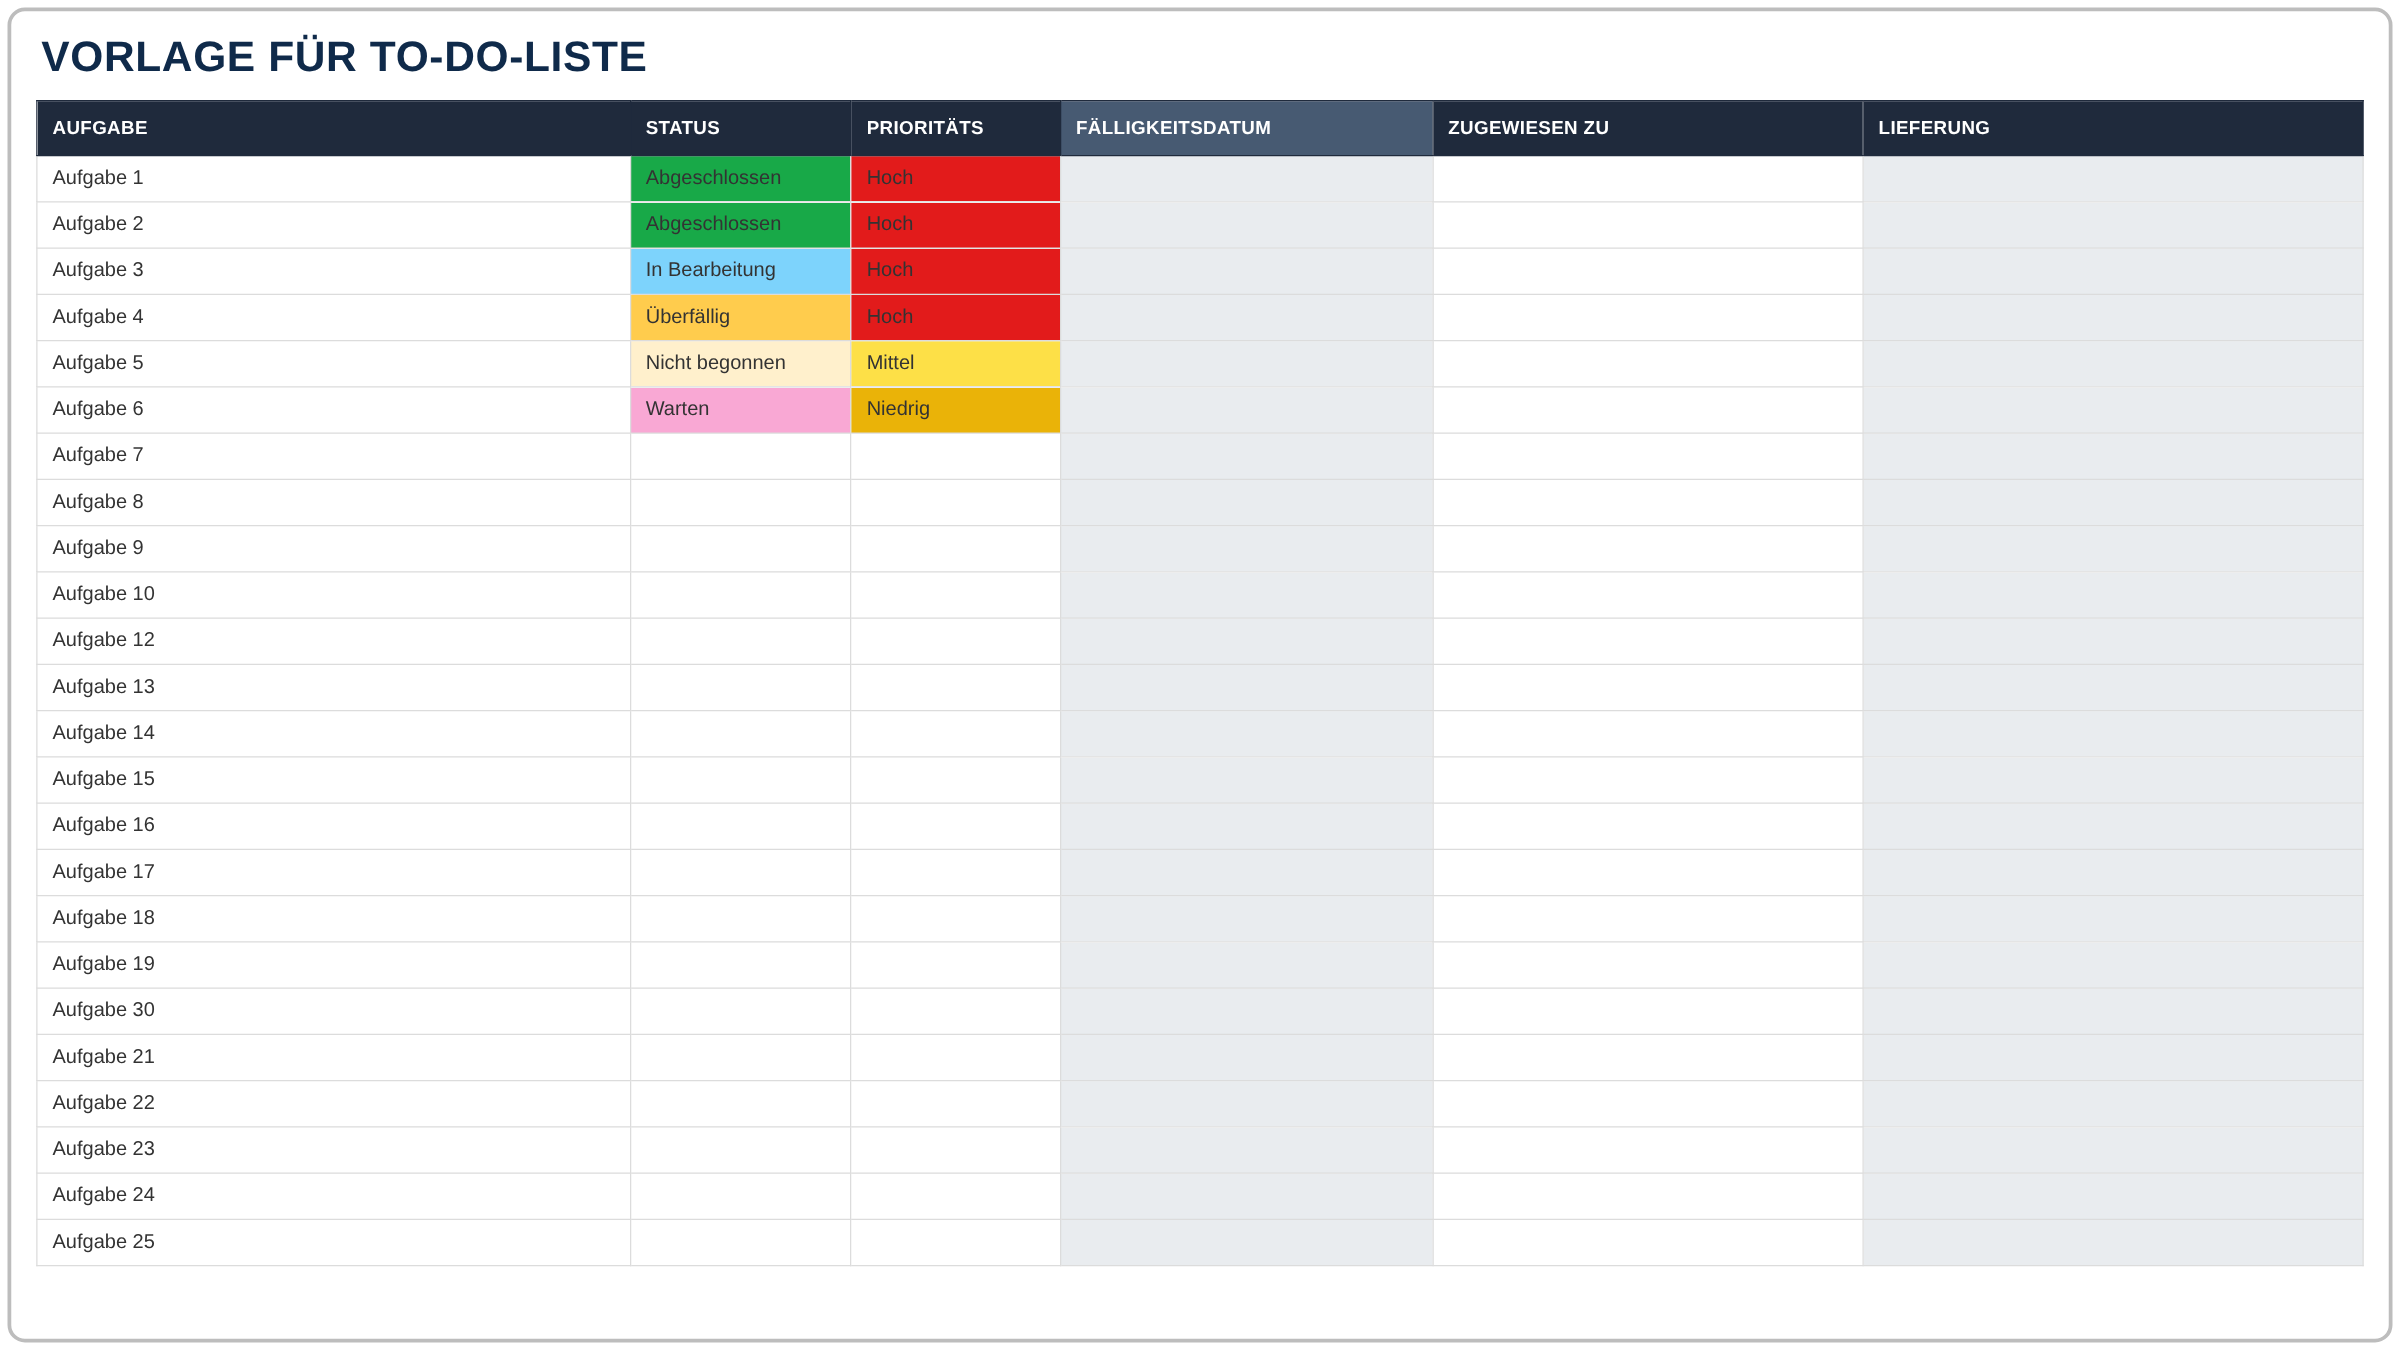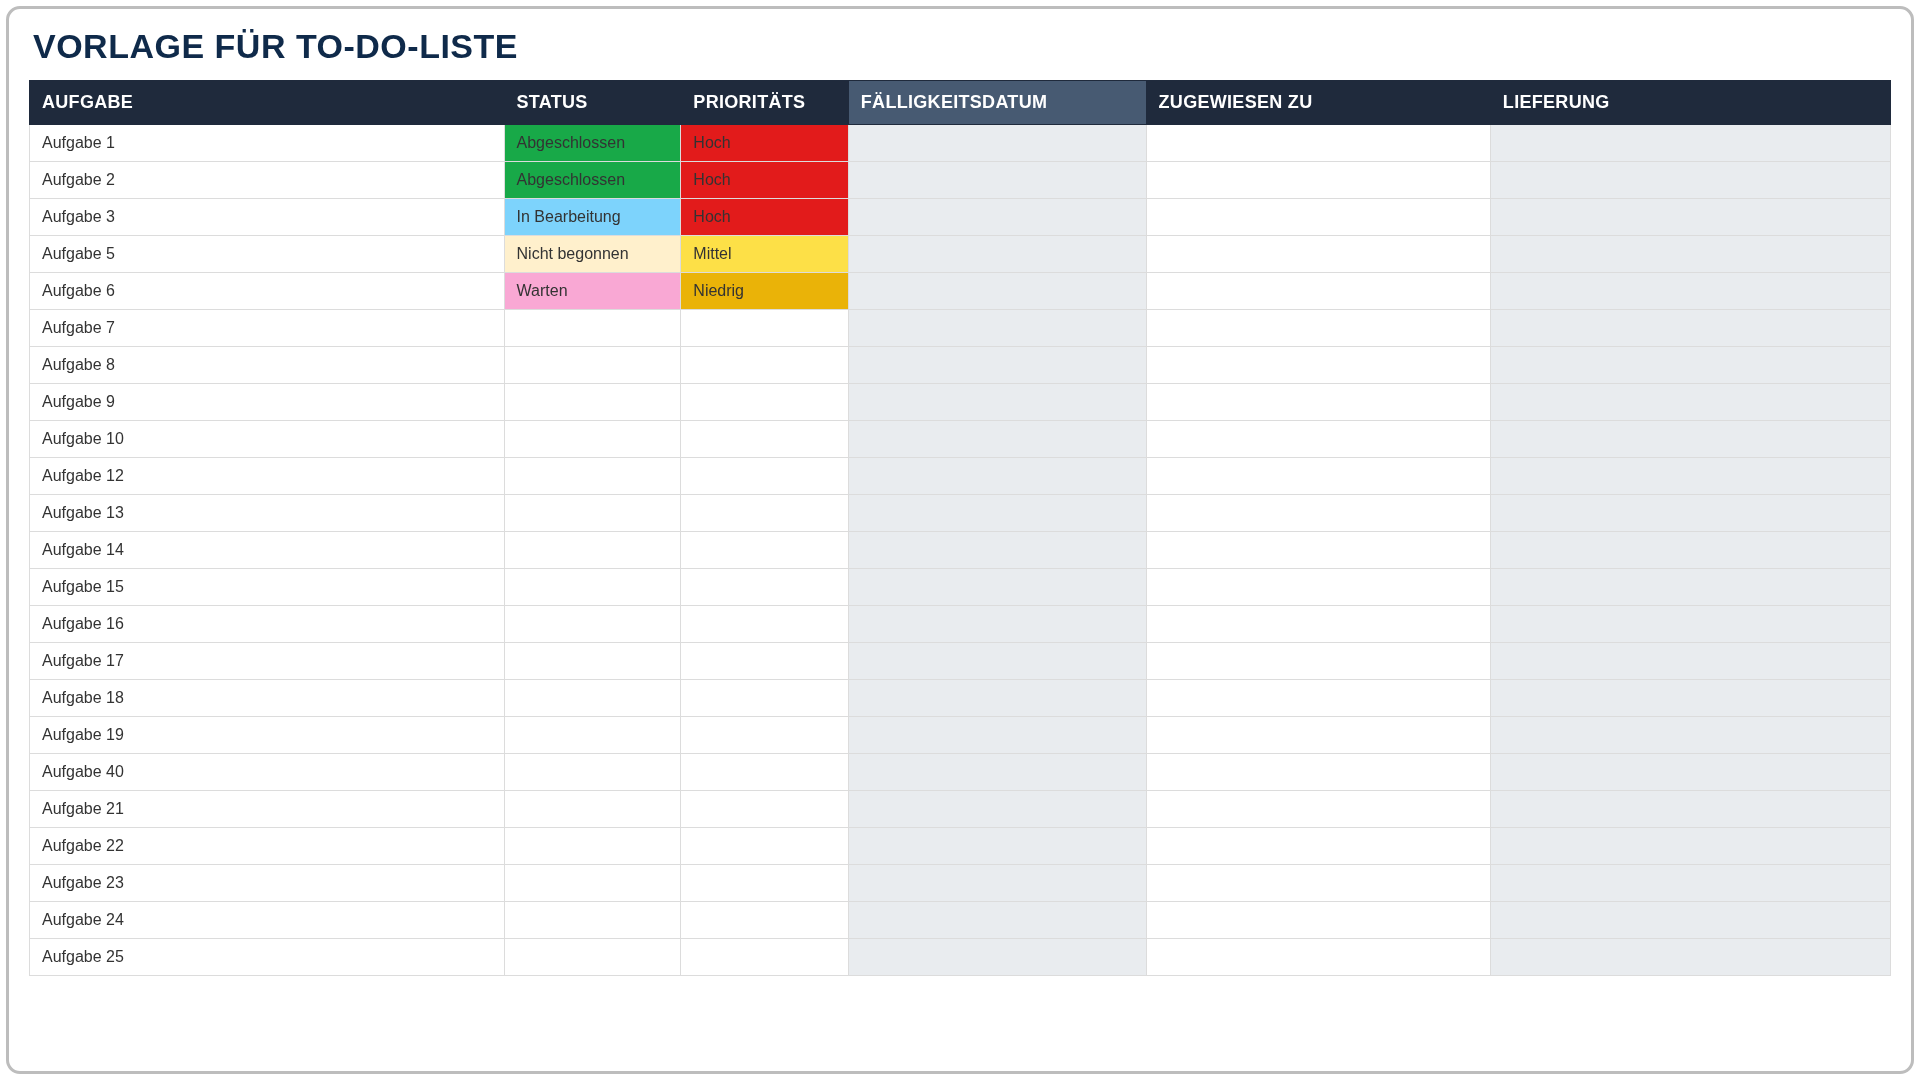--- a/index.html
+++ b/index.html
@@ -44,21 +44,21 @@
     padding: 0 12px;
     vertical-align: middle;
     white-space: nowrap;
     overflow: hidden;
   }
   table.todo thead th {
     background: #1f2a3c;
     color: #ffffff;
     text-align: left;
     font-weight: 700;
-    font-size: 18px;
+    font-size: 15px;
     letter-spacing: 0.3px;
     text-transform: uppercase;
     height: 44px;
     border: 1px solid #1f2a3c;
   }
   table.todo thead th.col-faellig {
     background: #475a72;
     text-align: left;
   }
   table.todo tbody td {
@@ -134,20 +134,28 @@
         </tr>
         <tr>
           <td>Aufgabe 3</td>
           <td class="status-inbearbeitung">In Bearbeitung</td>
           <td class="prio-hoch">Hoch</td>
           <td class="grey-cell"></td>
           <td></td>
           <td class="grey-cell"></td>
         </tr>
         <tr>
+          <td>Aufgabe 4</td>
+          <td class="status-ueberfaellig">Überfällig</td>
+          <td class="prio-hoch">Hoch</td>
+          <td class="grey-cell"></td>
+          <td></td>
+          <td class="grey-cell"></td>
+        </tr>
+        <tr>
           <td>Aufgabe 5</td>
           <td class="status-nichtbegonnen">Nicht begonnen</td>
           <td class="prio-mittel">Mittel</td>
           <td class="grey-cell"></td>
           <td></td>
           <td class="grey-cell"></td>
         </tr>
         <tr>
           <td>Aufgabe 6</td>
           <td class="status-warten">Warten</td>
@@ -246,21 +254,21 @@
         </tr>
         <tr>
           <td>Aufgabe 19</td>
           <td></td>
           <td></td>
           <td class="grey-cell"></td>
           <td></td>
           <td class="grey-cell"></td>
         </tr>
         <tr>
-          <td>Aufgabe 40</td>
+          <td>Aufgabe 30</td>
           <td></td>
           <td></td>
           <td class="grey-cell"></td>
           <td></td>
           <td class="grey-cell"></td>
         </tr>
         <tr>
           <td>Aufgabe 21</td>
           <td></td>
           <td></td>

